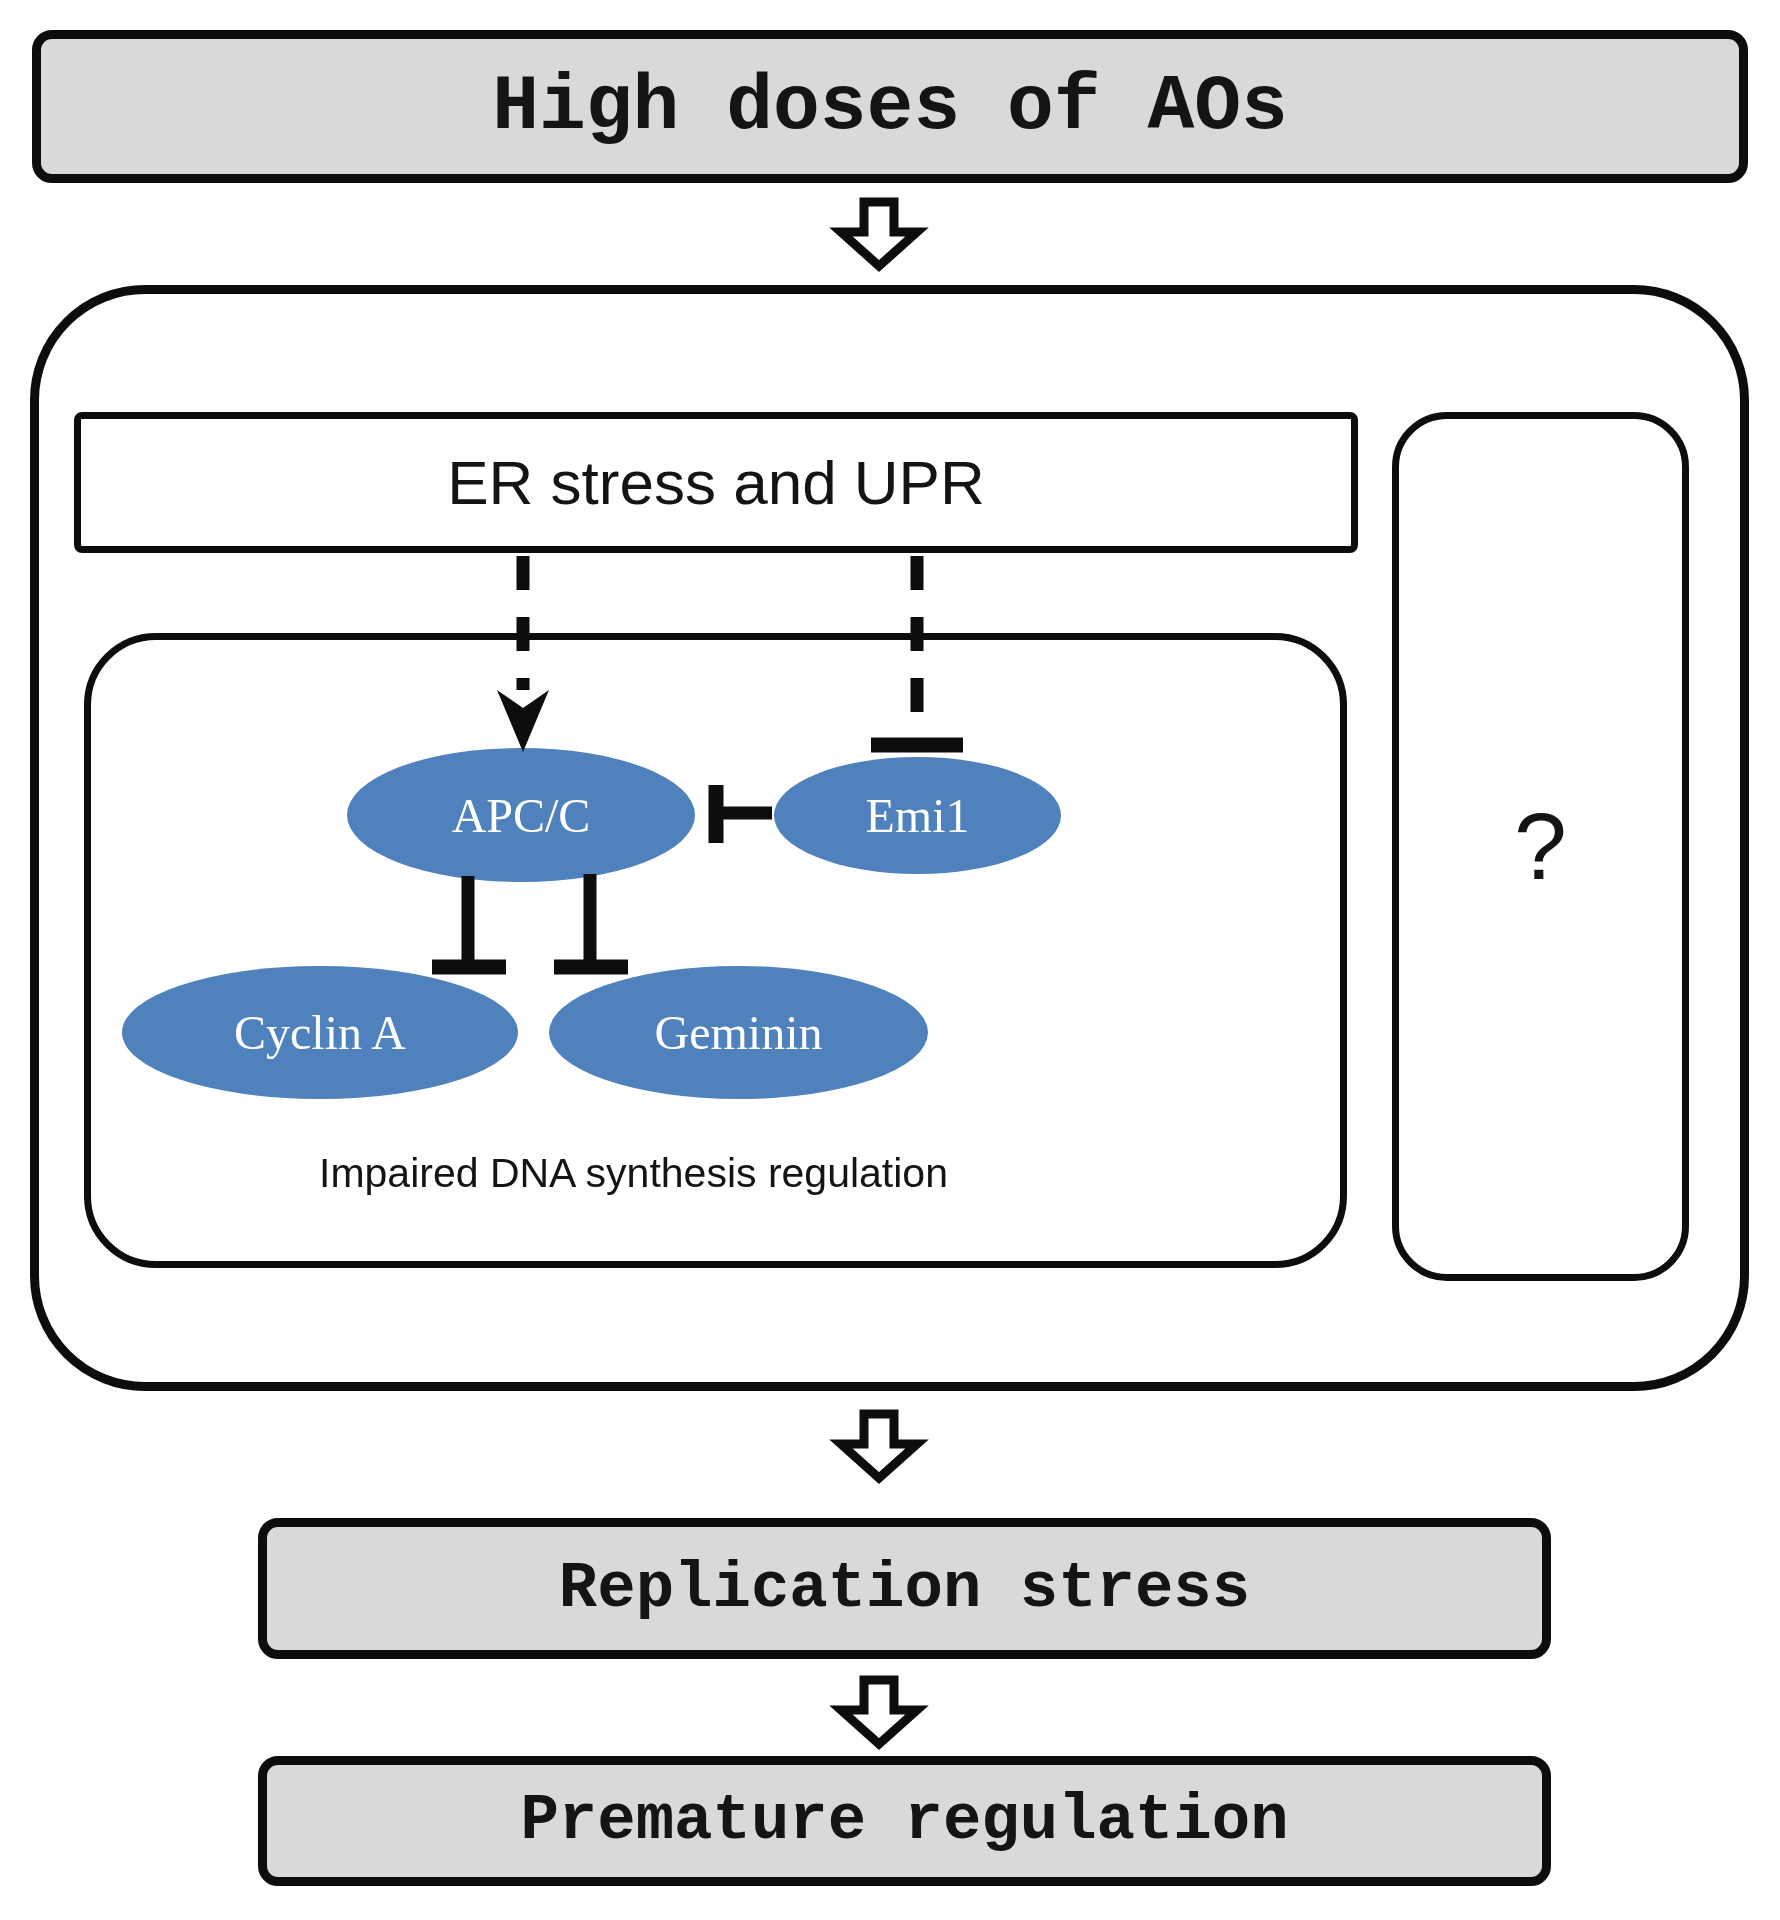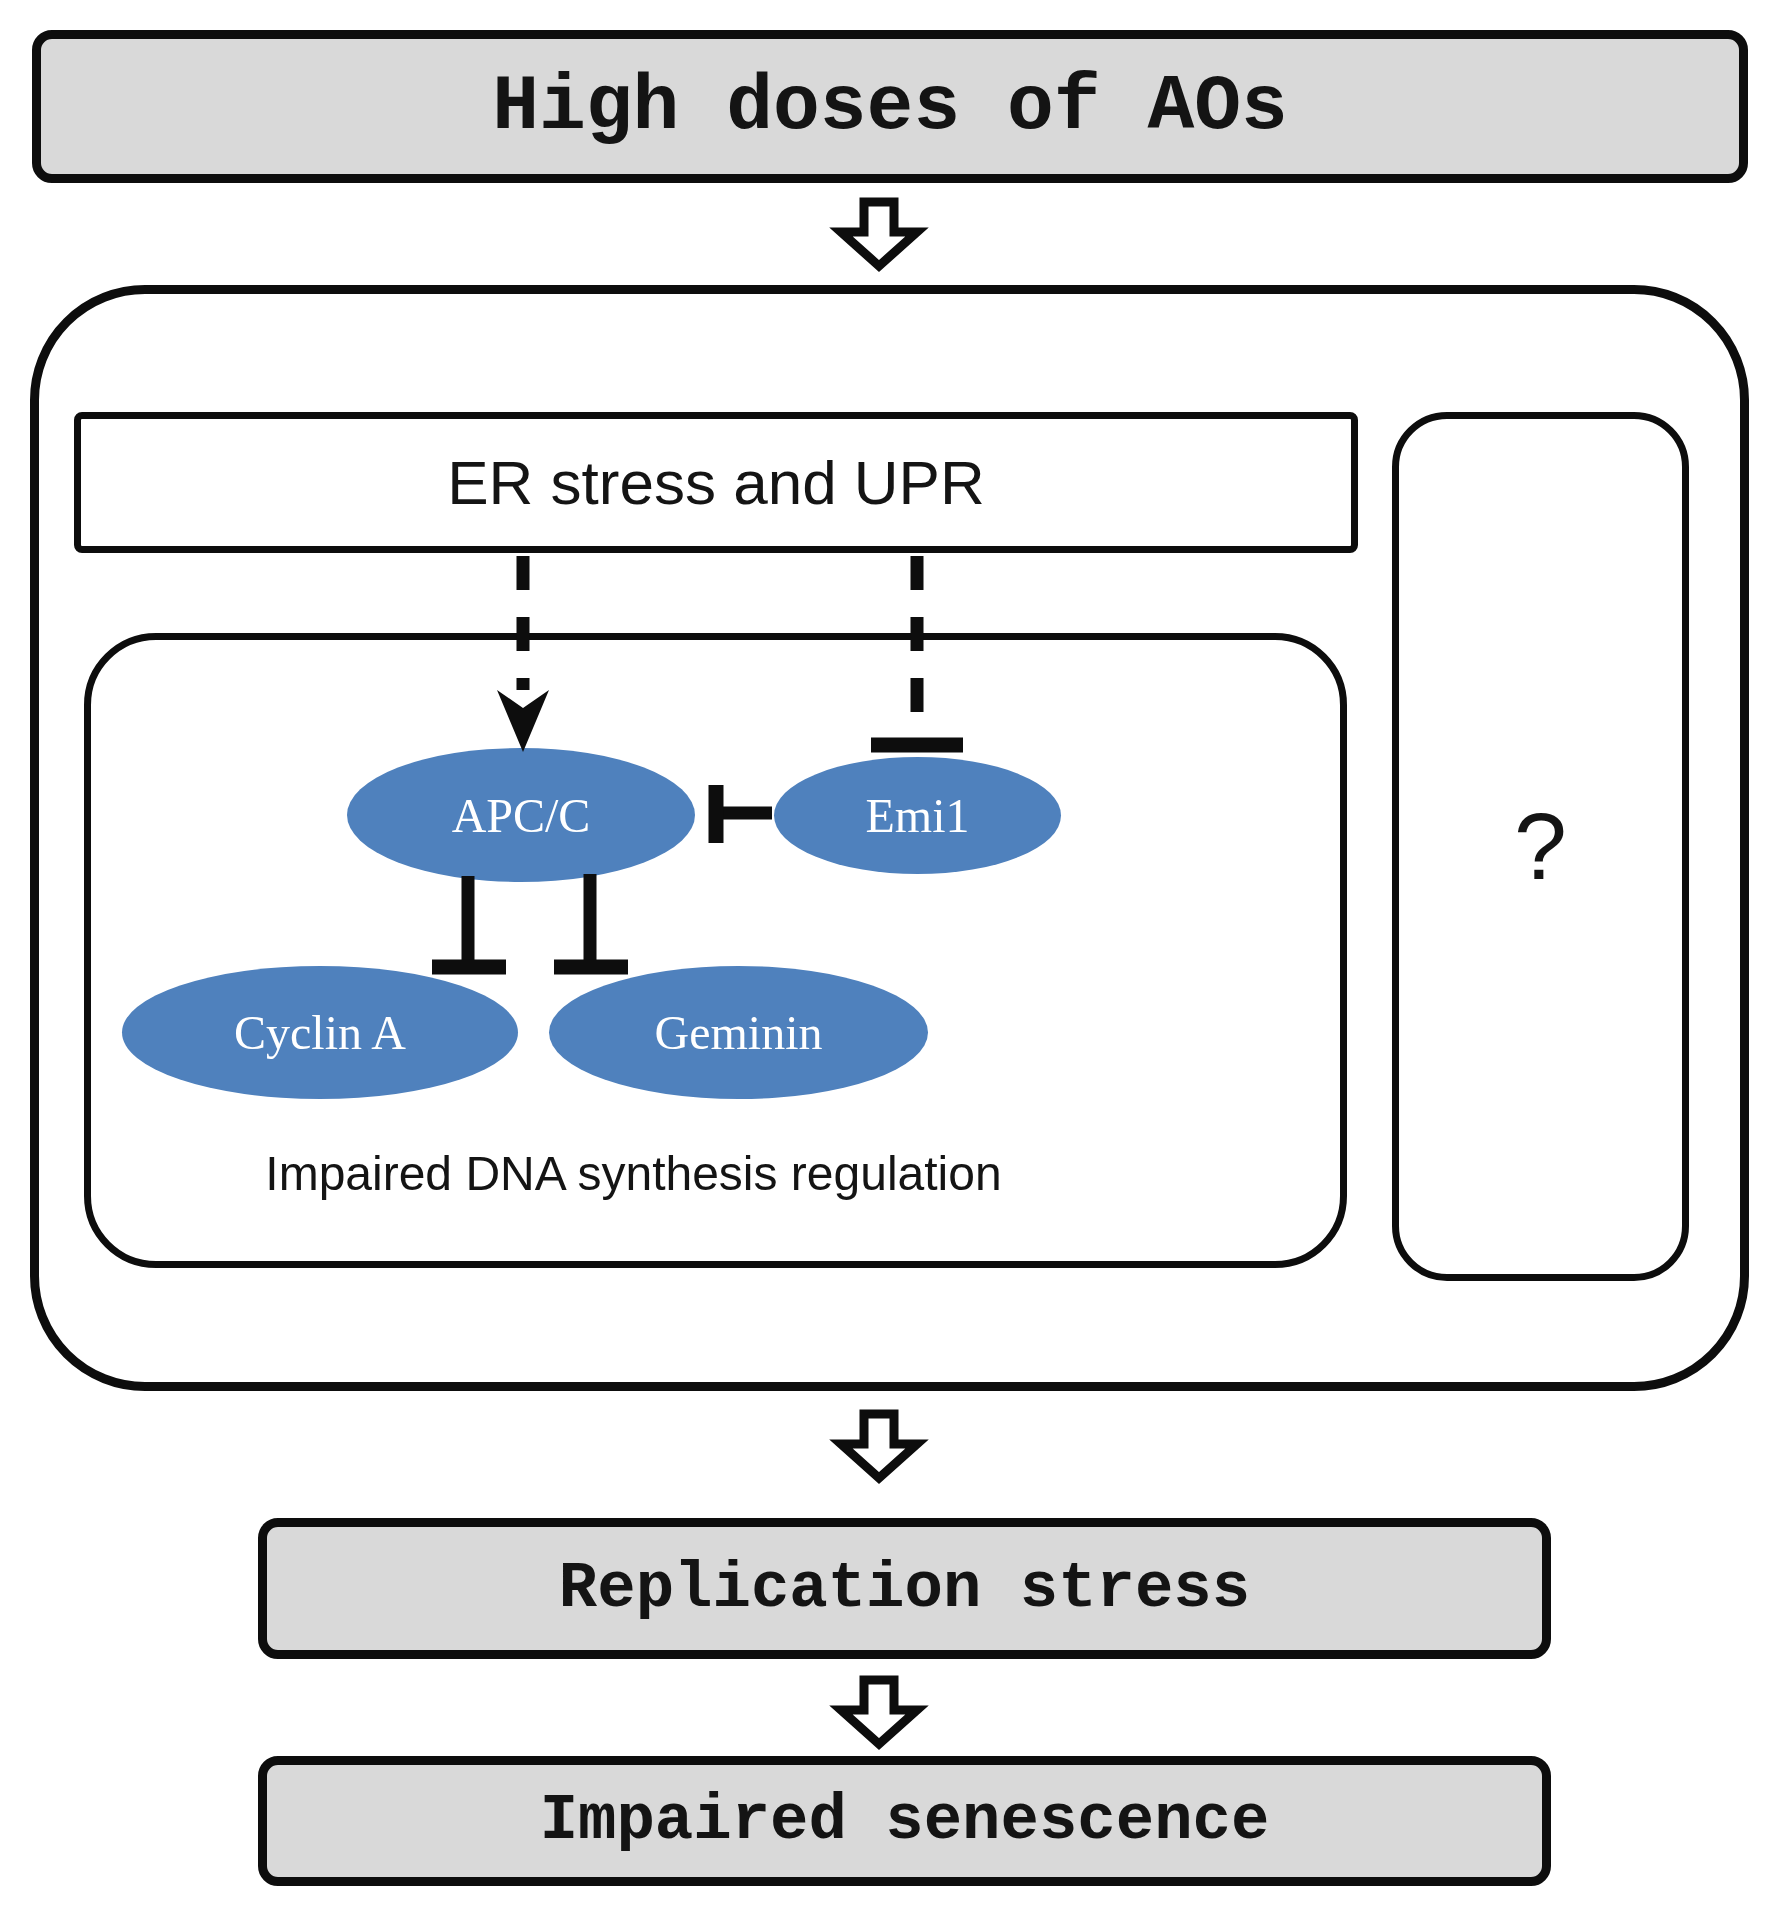--- a/index.html
+++ b/index.html
@@ -34,21 +34,21 @@
   .top-box{left:32px;top:30px;width:1716px;height:153px;font-size:78px;}
   .outer-container{
     left:30px;top:285px;width:1719px;height:1106px;
     border:9px solid var(--line-black);
     border-radius:115px;
     background:transparent;
   }
   .er-box{left:74px;top:412px;width:1284px;height:141px;border-radius:8px;font-size:62px;}
   .q-box{left:1392px;top:412px;width:297px;height:869px;border-radius:55px;font-size:95px;}
   .inner-box{left:84px;top:633px;width:1263px;height:635px;border-radius:72px;background:transparent;}
-  .caption{left:84px;top:1138px;width:1099px;height:70px;font-size:48px;}
+  .caption{left:84px;top:1138px;width:1099px;height:70px;font-size:41px;}
   .repl-box{left:258px;top:1518px;width:1293px;height:141px;font-size:64px;}
   .prem-box{left:258px;top:1756px;width:1293px;height:130px;font-size:64px;}
   .ellipse{
     background:var(--ellipse-blue);
     border-radius:50%;
     color:#ffffff;
     font-size:48px;
     font-family:Liberation Serif, serif;
   }
   .el-apcc{left:347px;top:748px;width:348px;height:134px;}
@@ -95,21 +95,21 @@
   </div>
   <div class="abs ellipse el-geminin">
     <span>Geminin</span>
   </div>
 
   <div class="abs graybox repl-box">
     <span>Replication stress</span>
   </div>
 
   <div class="abs graybox prem-box">
-    <span>Impaired senescence</span>
+    <span>Premature regulation</span>
   </div>
 
   <svg class="overlay" viewBox="0 0 1780 1920">
 
     <polygon class="blockarrow" points="864,202 894,202 894,232 917,232 879,266 841,232 864,232"></polygon>
     <polygon class="blockarrow" points="864,1414 894,1414 894,1444 917,1444 879,1478 841,1444 864,1444"></polygon>
     <polygon class="blockarrow" points="864,1680 894,1680 894,1710 917,1710 879,1744 841,1710 864,1710"></polygon>
 
     <line class="dash" x1="523" y1="556" x2="523" y2="690"></line>
     <polygon class="fillhead" points="523,752 497,690 523,708 549,690"></polygon>

